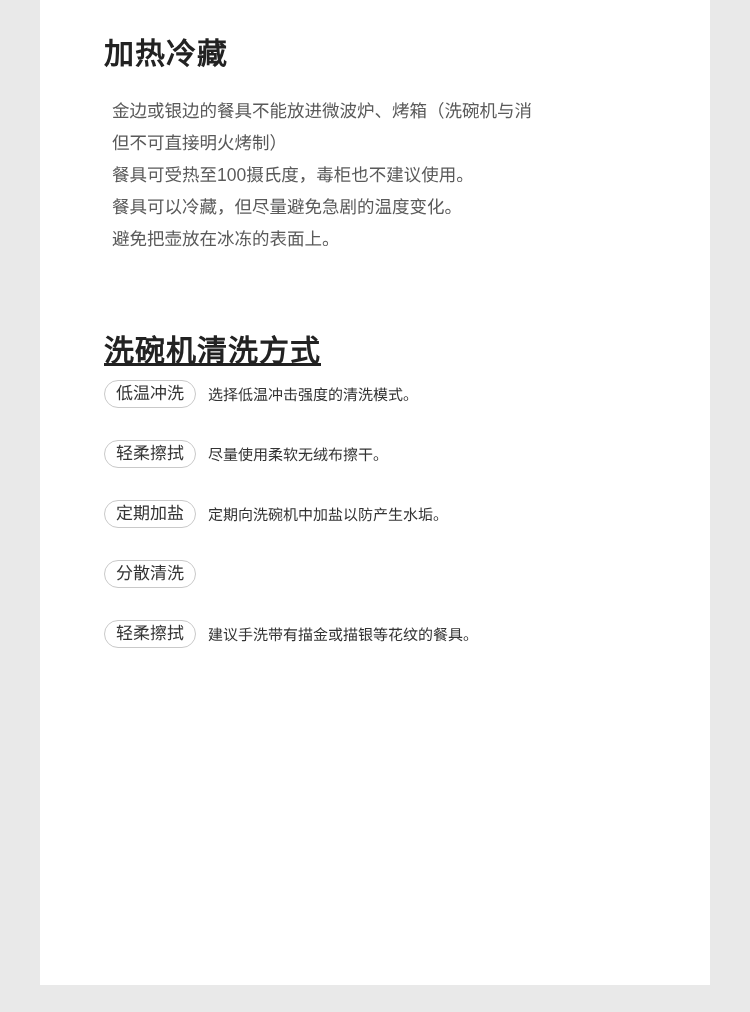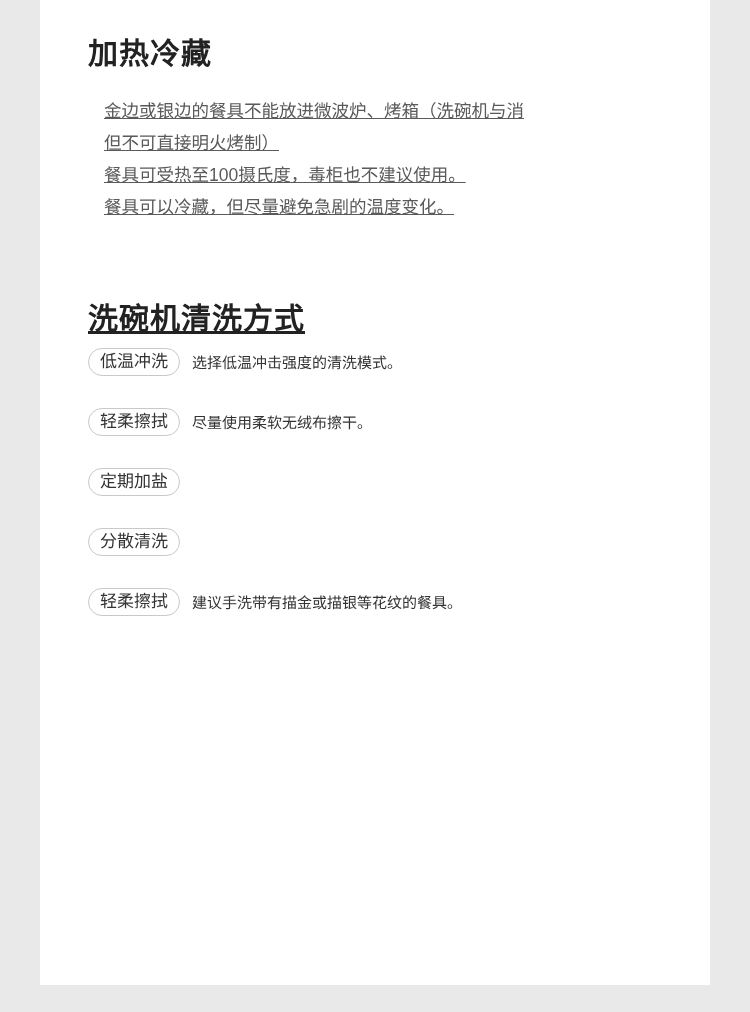--- a/index.html
+++ b/index.html
@@ -17,41 +17,40 @@
     position: absolute;
     left: 40px;
     top: 0;
     width: 670px;
     min-height: 985px;
     background: #ffffff;
     box-sizing: border-box;
     padding: 34px 0 0 0;
   }
   .section {
-    padding: 0 48px;
+    padding: 0 64px;
   }
   .section-title {
     font-size: 30px;
     font-weight: bold;
     color: #222222;
     letter-spacing: 1px;
     line-height: 1.3;
     margin: 0 0 22px 0;
   }
   .section-title.second {
     margin-top: 76px;
     margin-bottom: 10px;
     text-decoration: underline;
   }
   .para {
     font-size: 17.5px;
     color: #5a5a5a;
     line-height: 32px;
-    margin: 16px;
-    text-decoration: underline;
+    margin: 8px;
   }
   .para-line {
     display: block;
   }
   .tip-list {
   }
   .tip-row {
     display: flex;
     align-items: center;
     margin-bottom: 32px;
@@ -83,40 +82,42 @@
 
 <div class="page">
 
   <div class="section">
     <h2 class="section-title">加热冷藏</h2>
     <p class="para">
       <span class="para-line">金边或银边的餐具不能放进微波炉、烤箱（洗碗机与消</span>
       <span class="para-line">但不可直接明火烤制）</span>
       <span class="para-line">餐具可受热至100摄氏度，毒柜也不建议使用。</span>
       <span class="para-line">餐具可以冷藏，但尽量避免急剧的温度变化。</span>
+      <span class="para-line">避免把壶放在冰冻的表面上。</span>
     </p>
   </div>
 
   <div class="section">
     <h2 class="section-title second">洗碗机清洗方式</h2>
 
     <div class="tip-list">
 
       <div class="tip-row">
         <span class="tip-tag">低温冲洗</span>
         <span class="tip-text">选择低温冲击强度的清洗模式。</span>
       </div>
 
       <div class="tip-row">
         <span class="tip-tag">轻柔擦拭</span>
         <span class="tip-text">尽量使用柔软无绒布擦干。</span>
       </div>
 
       <div class="tip-row">
         <span class="tip-tag">定期加盐</span>
+        <span class="tip-text">定期向洗碗机中加盐以防产生水垢。</span>
       </div>
 
 
       <div class="tip-row">
         <span class="tip-tag">分散清洗</span>
       </div>
 
       <div class="tip-row">
         <span class="tip-tag">轻柔擦拭</span>
         <span class="tip-text">建议手洗带有描金或描银等花纹的餐具。</span>

